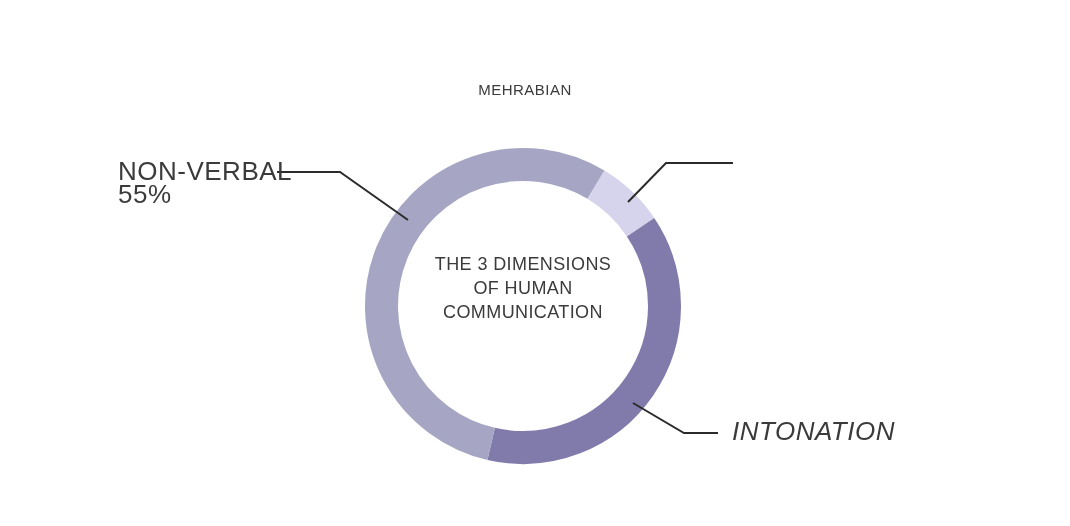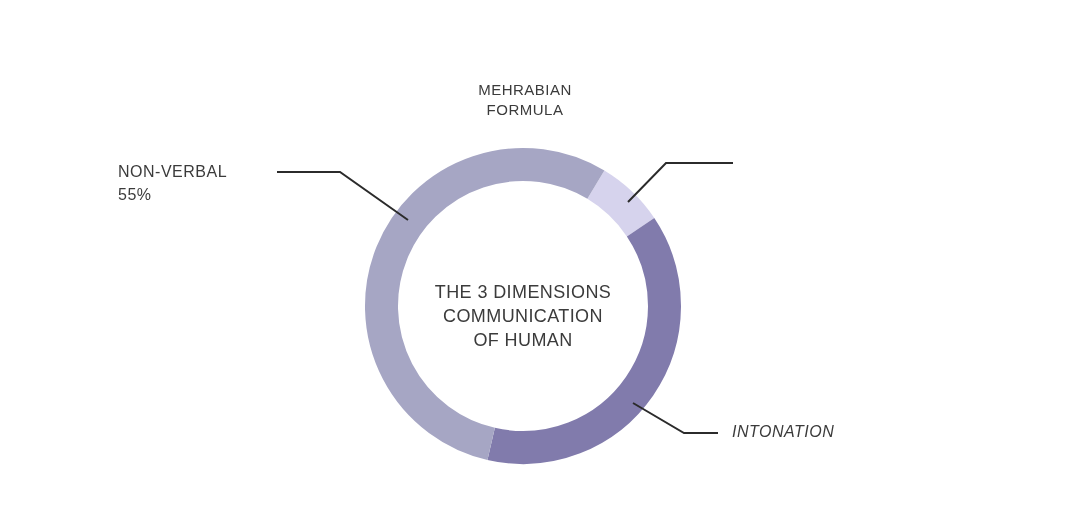--- a/index.html
+++ b/index.html
@@ -29,31 +29,31 @@
     width: 300px;
     text-align: center;
     font-size: 15px;
     line-height: 20px;
     letter-spacing: 0.5px;
     color: var(--text-color, #3b3b3b);
   }
   .center-label {
     position: absolute;
     left: 373px;
-    top: 280px;
+    top: 252px;
     width: 300px;
     text-align: center;
     font-size: 18px;
     line-height: 24px;
     letter-spacing: 0.4px;
     color: var(--text-color, #3b3b3b);
   }
   .callout {
     position: absolute;
-    font-size: 16px;
+    font-size: 26px;
     line-height: 23px;
     letter-spacing: 0.5px;
     color: var(--text-color, #3b3b3b);
     white-space: nowrap;
   }
   .callout-nonverbal { left: 118px; top: 160px; }
   .callout-words     { left: 743px; top: 150px; }
   .callout-intonation{ left: 732px; top: 420px; font-style: italic; }
 </style>
 </head>
@@ -67,27 +67,26 @@
         <path d="M 640.58 227.28 A 141.5 141.5 0 0 1 491.17 443.87" fill="none" stroke="#817bac" stroke-width="33" stroke-linecap="butt"></path>
         <path d="M 491.17 443.87 A 141.5 141.5 0 1 1 595.88 184.71" fill="none" stroke="#a6a6c4" stroke-width="33" stroke-linecap="butt"></path>
       </g>
     <polyline class="leader" points="277,172 340,172 408,220" fill="none" stroke-width="2" stroke="#2b2b2b"></polyline>
     <polyline class="leader" points="733,163 666,163 628,202" fill="none" stroke-width="2" stroke="#2b2b2b"></polyline>
     <polyline class="leader" points="718,433 684,433 633,403" fill="none" stroke-width="2" stroke="#2b2b2b"></polyline>
   </svg>
 
   <div class="chart-title">
     <div>MEHRABIAN</div>
-    <div>FORMULA</div>
   </div>
 
   <div class="center-label">
     <div>THE 3 DIMENSIONS</div>
+    <div>OF HUMAN</div>
     <div>COMMUNICATION</div>
-    <div>OF HUMAN</div>
   </div>
 
   <div class="callout callout-nonverbal">
     <div>NON-VERBAL</div>
     <div>55%</div>
   </div>
 
 
   <div class="callout callout-intonation">
     <div>INTONATION</div>

